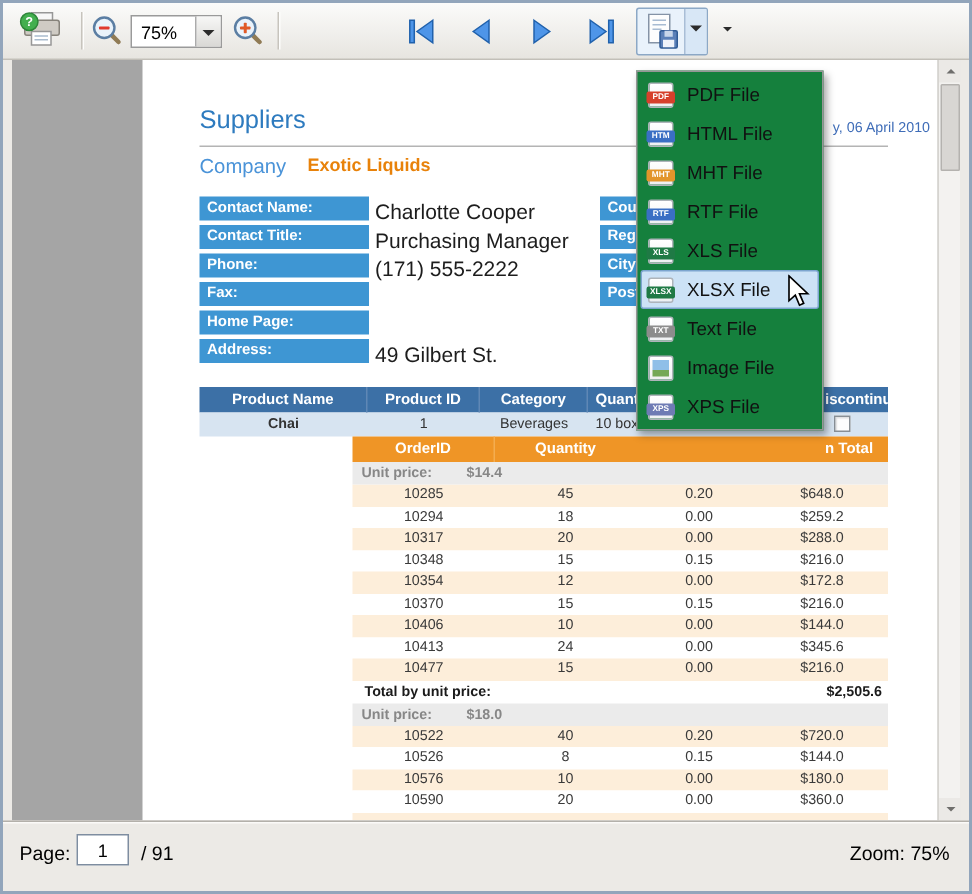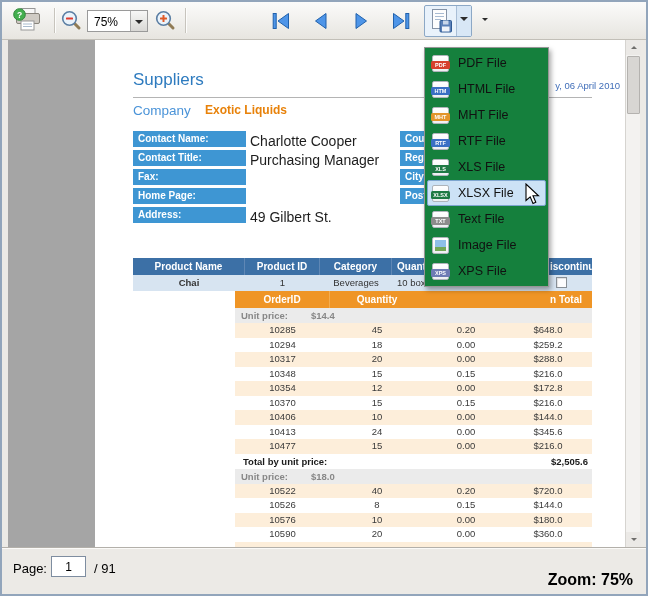--- a/index.html
+++ b/index.html
@@ -115,21 +115,21 @@
   .cursor { position:absolute; left:523px; top:181px; z-index:70; }
 
   
   .statusbar { position:absolute; left:0; top:545px; width:644px; height:47px; background:#ECEAE6;
                border-top:1px solid #B3B0AA; box-shadow:inset 0 1px 0 #FBFAF8; }
   .sb-page-label { position:absolute; left:11px; top:13px; font-size:13px; color:#000; }
   .sb-page-input { position:absolute; left:49px; top:8px; width:35px; height:21px;
                    border:1px solid #7E8DA0; font-size:12px; text-align:center;
                    font-family:"Liberation Sans",sans-serif; background:#fff; }
   .sb-page-total { position:absolute; left:92px; top:13px; font-size:13px; color:#000; }
-  .sb-zoom { position:absolute; right:13px; top:23px; font-size:16px; color:#000;font-weight:bold; }
+  .sb-zoom { position:absolute; right:13px; top:13px; font-size:13px; color:#000; }
 </style>
 </head>
 <body>
 
 <div class="window">
 
   <div class="toolbar">
     <div class="tb-btn" style="left:6px;width:40px;">
       <svg width="30" height="26" viewBox="0 0 30 26">
         <rect x="8" y="0.5" width="14" height="6" fill="#F7F7F7" stroke="#979797"></rect>
@@ -223,20 +223,24 @@
       <div class="contact-fields">
           <div class="field-row">
             <div class="field-label">Contact Name:</div>
             <div class="field-value">Charlotte Cooper</div>
           </div>
           <div class="field-row">
             <div class="field-label">Contact Title:</div>
             <div class="field-value">Purchasing Manager</div>
           </div>
           <div class="field-row">
+            <div class="field-label">Phone:</div>
+            <div class="field-value">(171) 555-2222</div>
+          </div>
+          <div class="field-row">
             <div class="field-label">Fax:</div>
             <div class="field-value"></div>
           </div>
           <div class="field-row">
             <div class="field-label">Home Page:</div>
             <div class="field-value"></div>
           </div>
           <div class="field-row">
             <div class="field-label">Address:</div>
             <div class="field-value">49 Gilbert St.</div>

